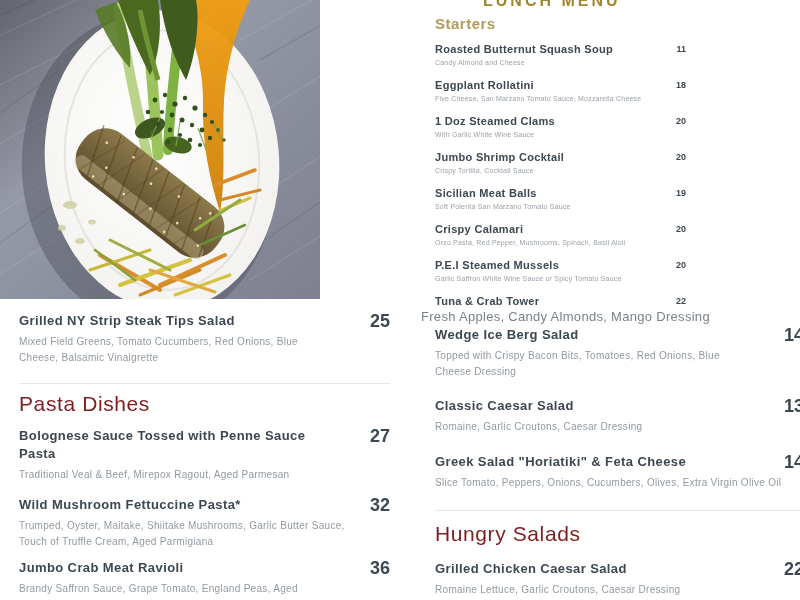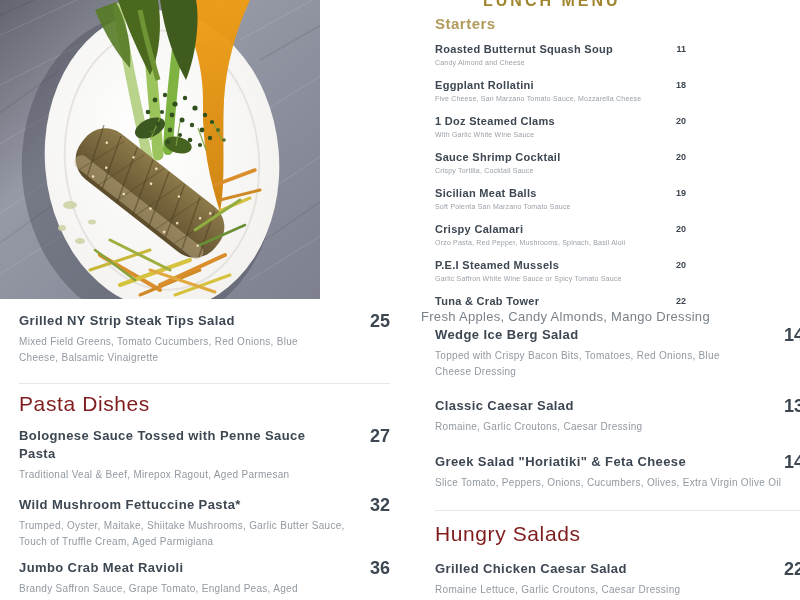--- a/index.html
+++ b/index.html
@@ -261,21 +261,21 @@
     <div class="s-item">
       <div class="row">
         <span class="name">1 Doz Steamed Clams</span>
         <span class="price">20</span>
       </div>
       <div class="desc">With Garlic White Wine Sauce</div>
     </div>
 
     <div class="s-item">
       <div class="row">
-        <span class="name">Sauce Shrimp Cocktail</span>
+        <span class="name">Jumbo Shrimp Cocktail</span>
         <span class="price">20</span>
       </div>
       <div class="desc">Crispy Tortilla, Cocktail Sauce</div>
     </div>
 
     <div class="s-item">
       <div class="row">
         <span class="name">Sicilian Meat Balls</span>
         <span class="price">19</span>
       </div>

